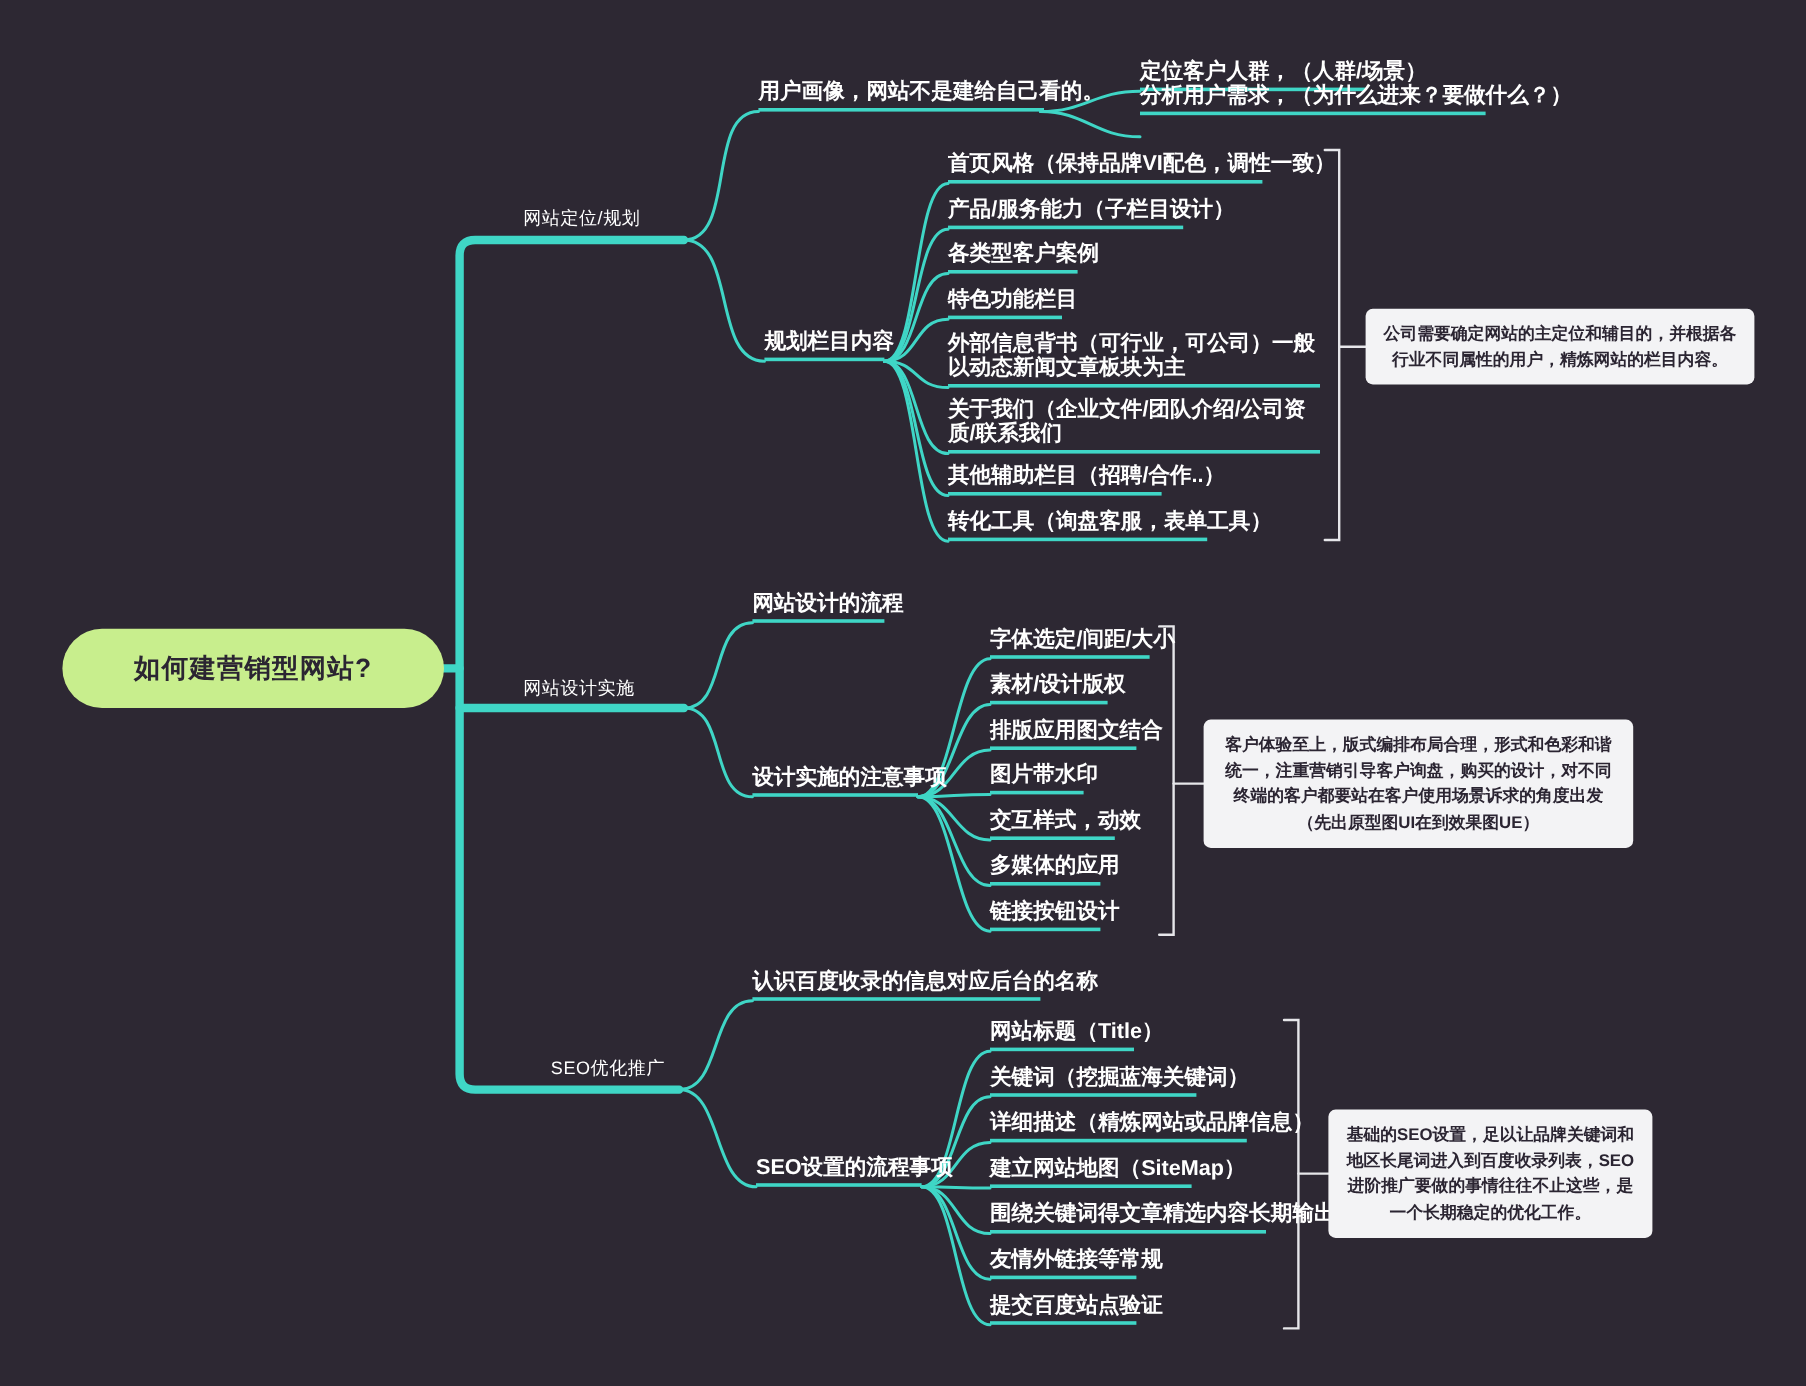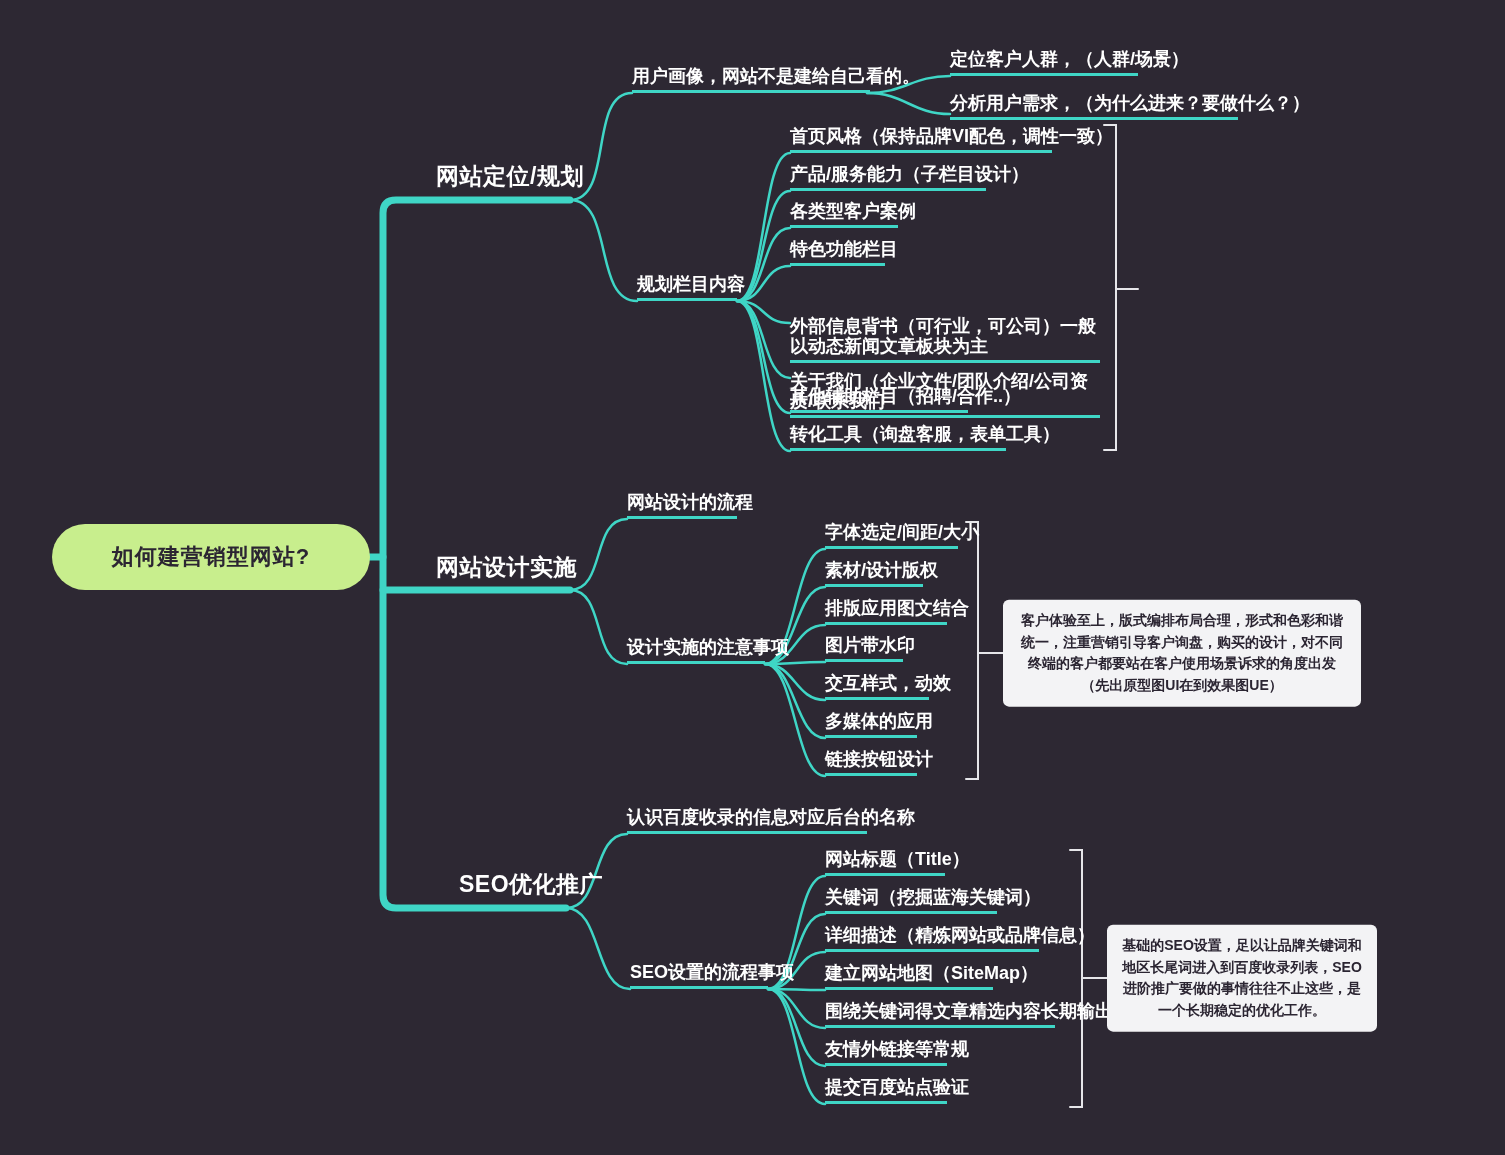--- a/index.html
+++ b/index.html
@@ -28,27 +28,27 @@
     position:absolute;
     transform:translateY(-100%);
     color:var(--node-text);
     font-weight:bold;
     font-size:18px;
     line-height:20px;
     padding-bottom:4px;
     border-bottom:3px solid var(--accent);
     white-space:nowrap;
   }
-  .node.wrap{white-space:normal;line-height:20px;margin-top:40px;}
+  .node.wrap{white-space:normal;line-height:20px;}
   .branch-label{
     position:absolute;
     transform:translateY(-100%);
     color:var(--node-text);
-    font-weight:bold;
-    font-size:23px;
+    font-weight:normal;
+    font-size:15px;
     white-space:nowrap;
     letter-spacing:.5px;
   }
   .central{
     position:absolute;left:52px;top:524px;width:318px;height:66px;
     background:var(--central-bg);
     border-radius:33px;
     display:flex;align-items:center;justify-content:center;
     color:var(--ink);
     font-weight:bold;font-size:22px;letter-spacing:1px;
@@ -119,32 +119,33 @@
   </svg>
 
   <div class="central">如何建营销型网站?</div>
 
   <div class="branch-label" style="left:436px;top:192px">网站定位/规划</div>
   <div class="branch-label" style="left:436px;top:583px">网站设计实施</div>
   <div class="branch-label" style="left:459px;top:900px">SEO优化推广</div>
 
   <div class="node" style="left:632px;top:93px;width:238px">用户画像，网站不是建给自己看的。</div>
   <div class="node" style="left:950px;top:76px;width:188px">定位客户人群，（人群/场景）</div>
-  <div class="node" style="left:950px;top:120px;width:288px">分析用户需求，（为什么进来？要做什么？）</div>
+  <div class="node" style="left:950px;top:96px;width:288px">分析用户需求，（为什么进来？要做什么？）</div>
 
   <div class="node" style="left:637px;top:301px;width:100px">规划栏目内容</div>
   <div class="node" style="left:790px;top:153px;width:262px">首页风格（保持品牌VI配色，调性一致）</div>
   <div class="node" style="left:790px;top:191px;width:196px">产品/服务能力（子栏目设计）</div>
   <div class="node" style="left:790px;top:228px;width:108px">各类型客户案例</div>
   <div class="node" style="left:790px;top:266px;width:95px">特色功能栏目</div>
   <div class="node wrap" style="left:790px;top:323px;width:310px">外部信息背书（可行业，可公司）一般以动态新闻文章板块为主</div>
   <div class="node wrap" style="left:790px;top:378px;width:310px">关于我们（企业文件/团队介绍/公司资质/联系我们</div>
   <div class="node" style="left:790px;top:413px;width:178px">其他辅助栏目（招聘/合作..）</div>
   <div class="node" style="left:790px;top:451px;width:216px">转化工具（询盘客服，表单工具）</div>
 
+  <div class="annotation" style="left:1138px;top:289px;width:324px">公司需要确定网站的主定位和辅目的，并根据各行业不同属性的用户，精炼网站的栏目内容。</div>
 
   <div class="node" style="left:627px;top:519px;width:110px">网站设计的流程</div>
   <div class="node" style="left:627px;top:664px;width:138px">设计实施的注意事项</div>
   <div class="node" style="left:825px;top:549px;width:133px">字体选定/间距/大小</div>
   <div class="node" style="left:825px;top:587px;width:98px">素材/设计版权</div>
   <div class="node" style="left:825px;top:625px;width:122px">排版应用图文结合</div>
   <div class="node" style="left:825px;top:662px;width:78px">图片带水印</div>
   <div class="node" style="left:825px;top:700px;width:104px">交互样式，动效</div>
   <div class="node" style="left:825px;top:738px;width:92px">多媒体的应用</div>
   <div class="node" style="left:825px;top:776px;width:92px">链接按钮设计</div>

